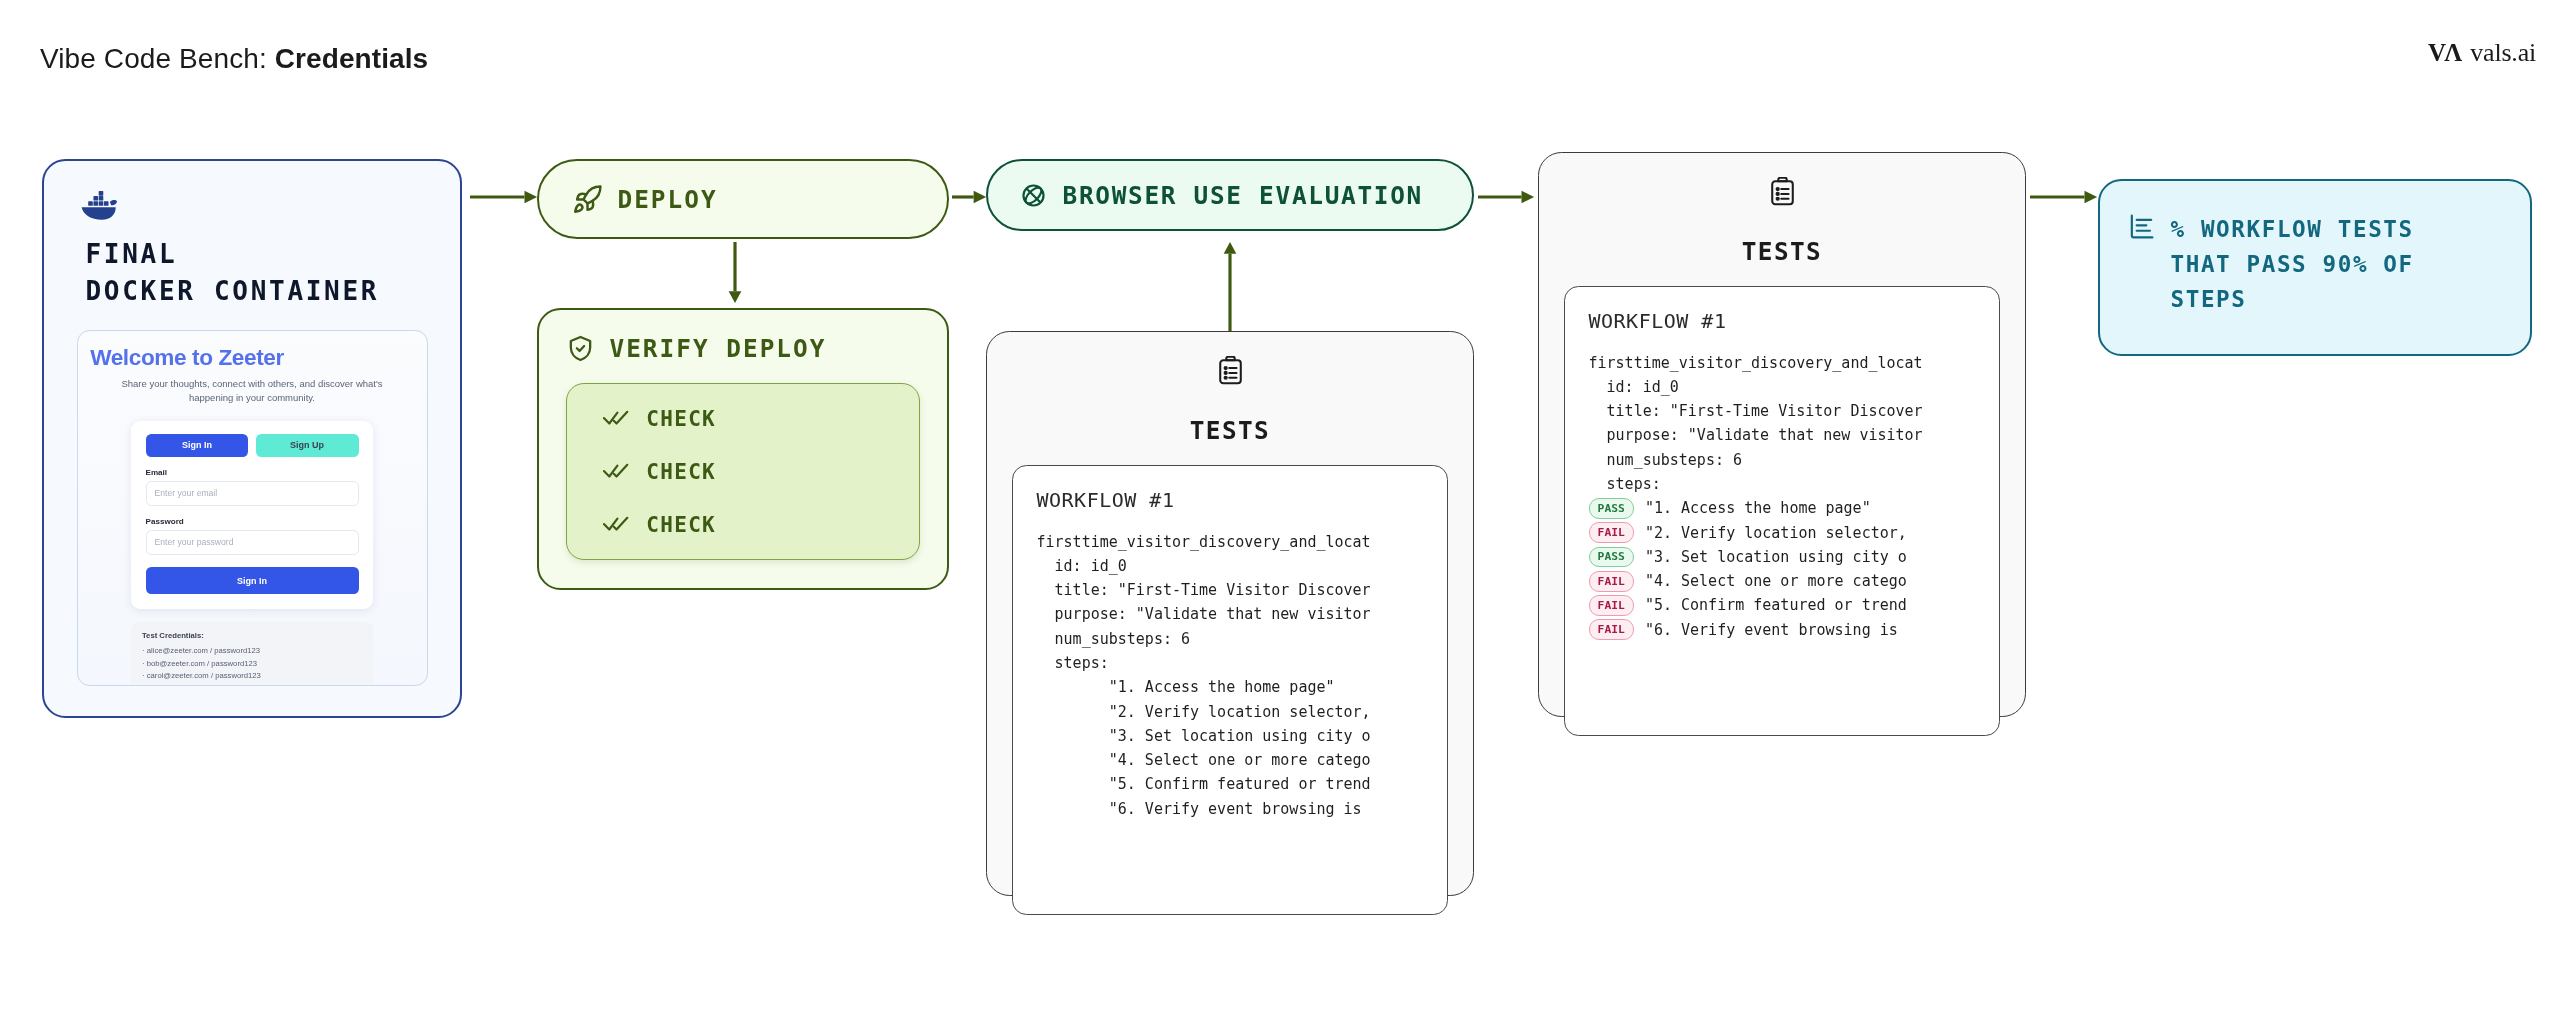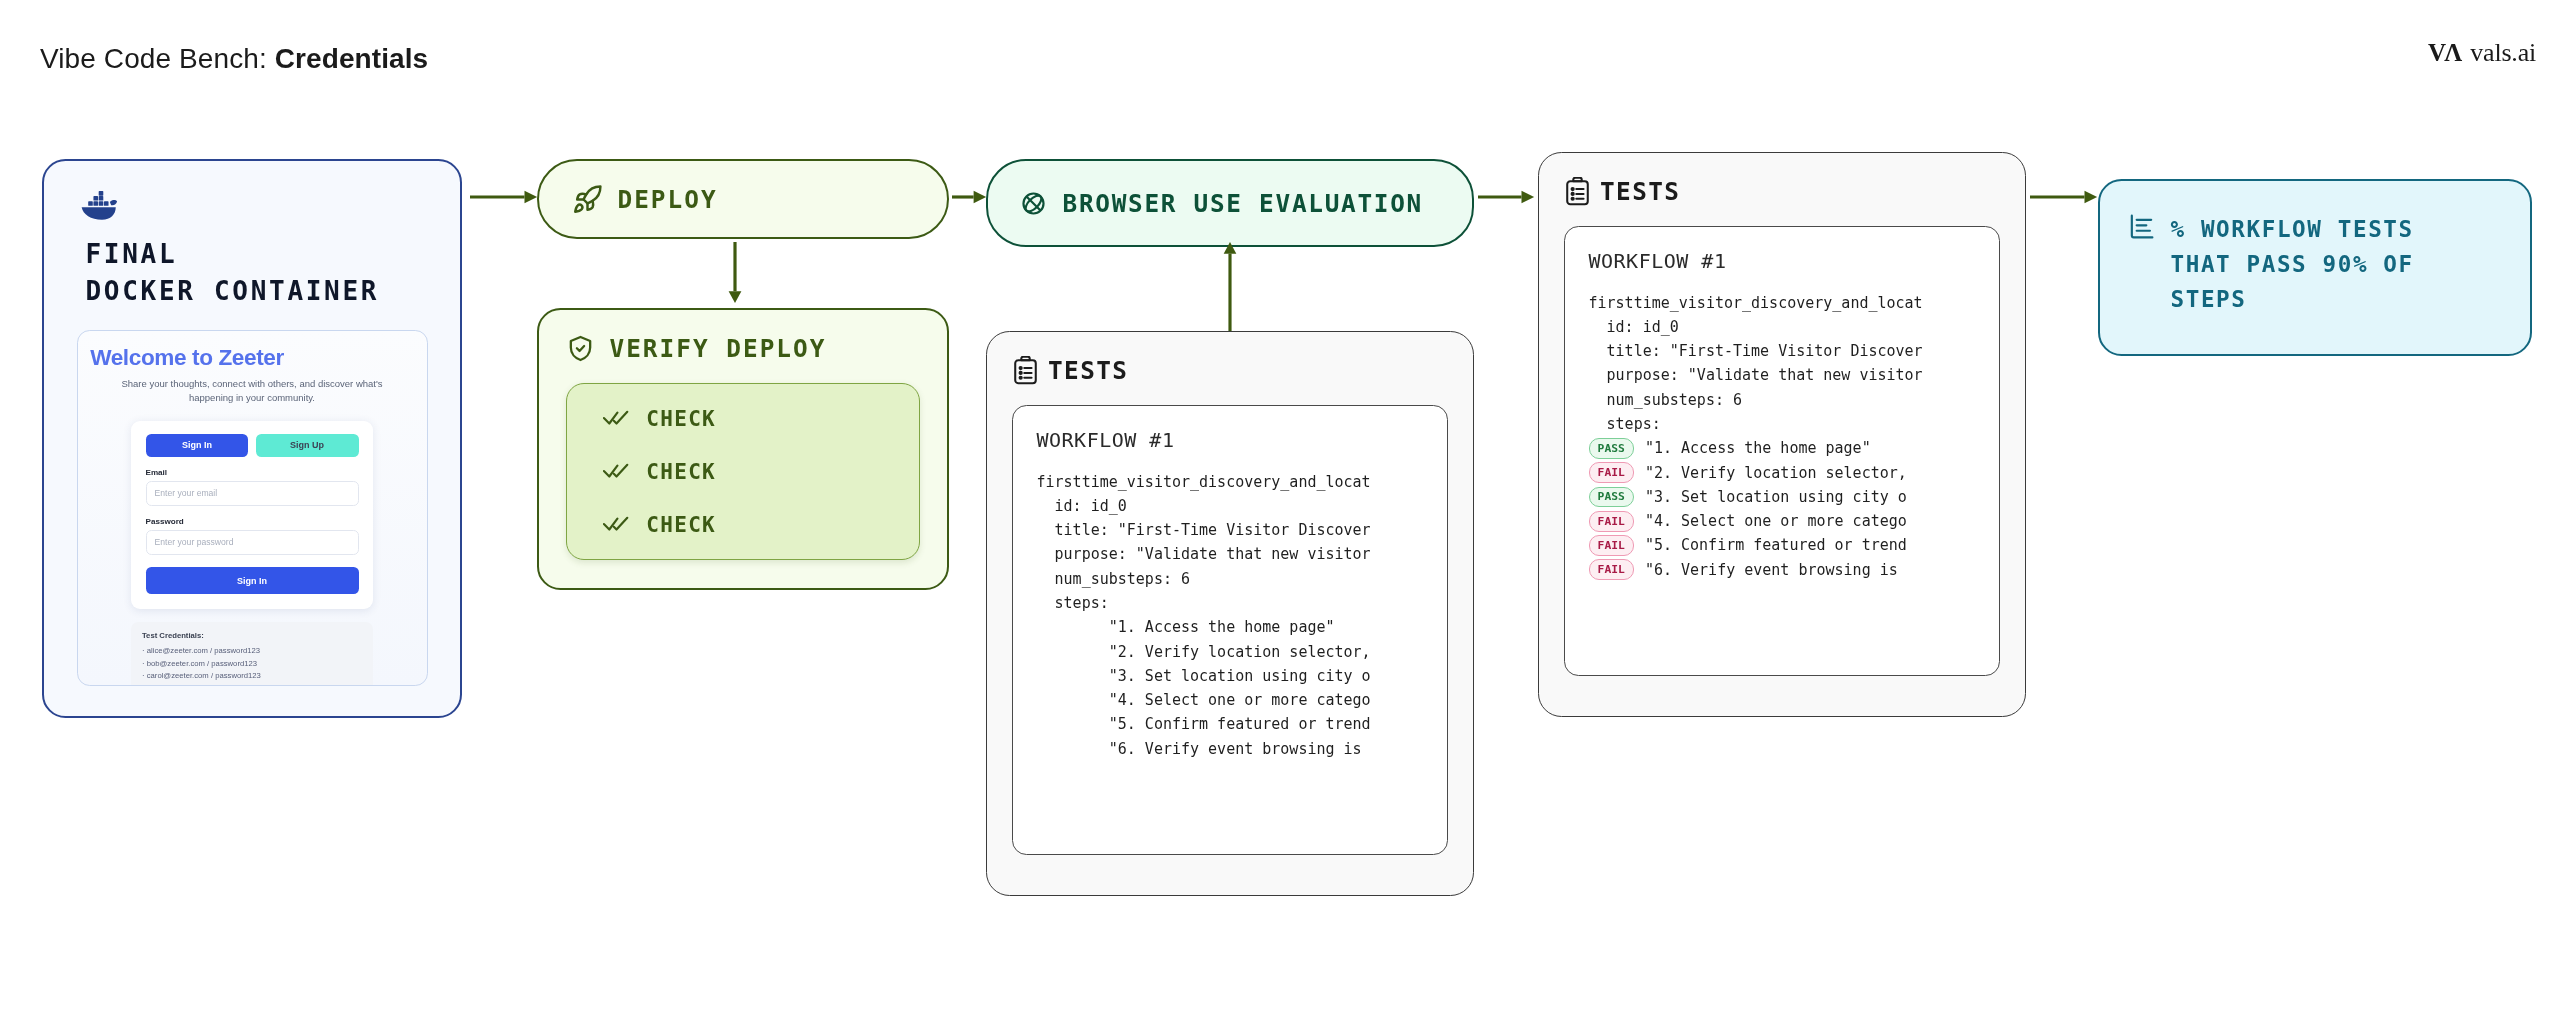--- a/index.html
+++ b/index.html
@@ -97,37 +97,37 @@
     font-family:"DejaVu Sans Mono", monospace;
     font-size:24.4px; font-weight:700; letter-spacing:2px; color:#3c5a14;
   }
   .check-label {
     font-family:"DejaVu Sans Mono", monospace;
     font-size:21px; font-weight:700; letter-spacing:1.3px; color:#3c5a14;
   }
 
   
   .bue-box {
-    left:986px; top:159px; width:488px; height:88px;
+    left:986px; top:159px; width:488px; height:72px;
     background:#ecfbf2; border:2.3px solid #0d5138; border-radius:40px;
     display:flex; align-items:center; padding-left:31px; gap:14.5px;
   }
   .bue-label {
     font-family:"DejaVu Sans Mono", monospace;
     font-size:24.4px; font-weight:700; letter-spacing:1.7px; color:#0d5138;
   }
 
   
   .tests-card {
     background:#f9f9f9; border:1.8px solid #3b3b3b; border-radius:23.5px;
     padding:23.5px 25px;
   }
   .tests-lower { left:986px; top:331px; width:488px; height:565px; }
   .tests-upper { left:1538px; top:152px; width:488px; height:565px; }
-  .tests-head { display:flex; align-items:center; gap:9px; }
+  .tests-head { display:flex; align-items:center; gap:31px;flex-direction:column; }
   .tests-title {
     font-family:"DejaVu Sans Mono", monospace;
     font-size:24.4px; font-weight:700; letter-spacing:1.4px; color:#1c1c1c;
   }
   .code-panel {
     margin-top:20px; background:#fff; border:1.4px solid #4a4a4a; border-radius:14.5px;
     height:450px; overflow:hidden; padding:22px 0 0 23.5px;
   }
   .wf-title {
     font-family:"DejaVu Sans Mono", monospace;

